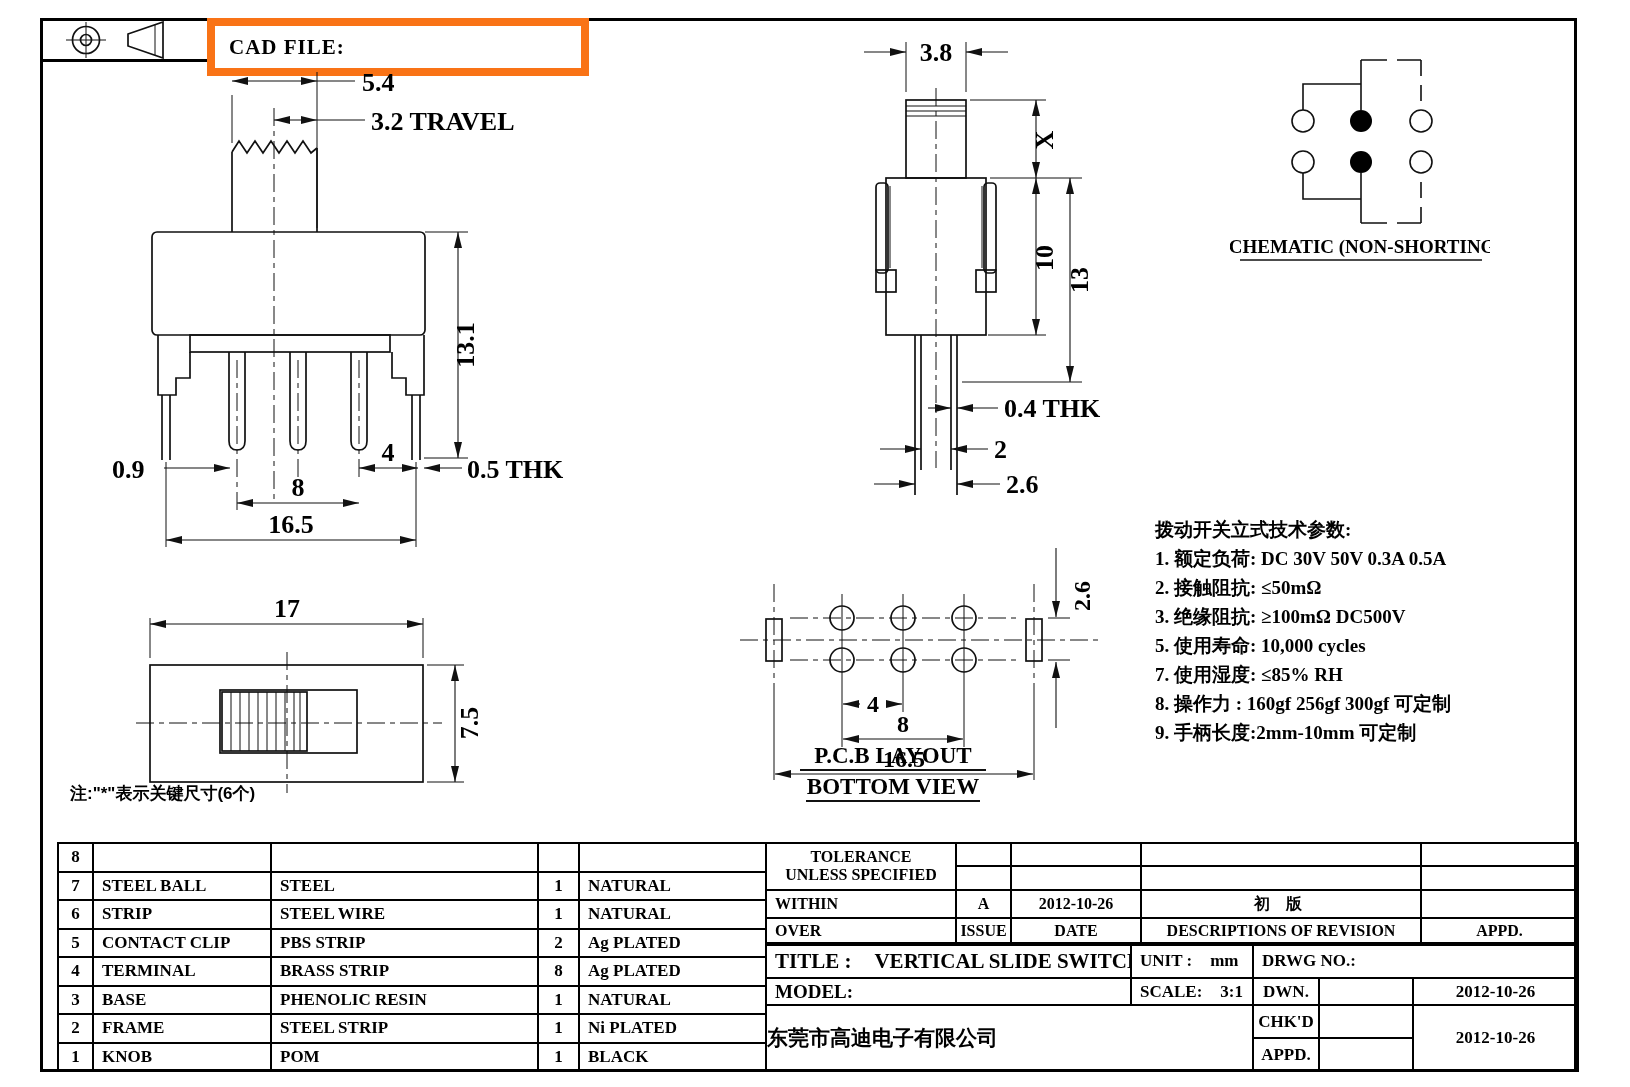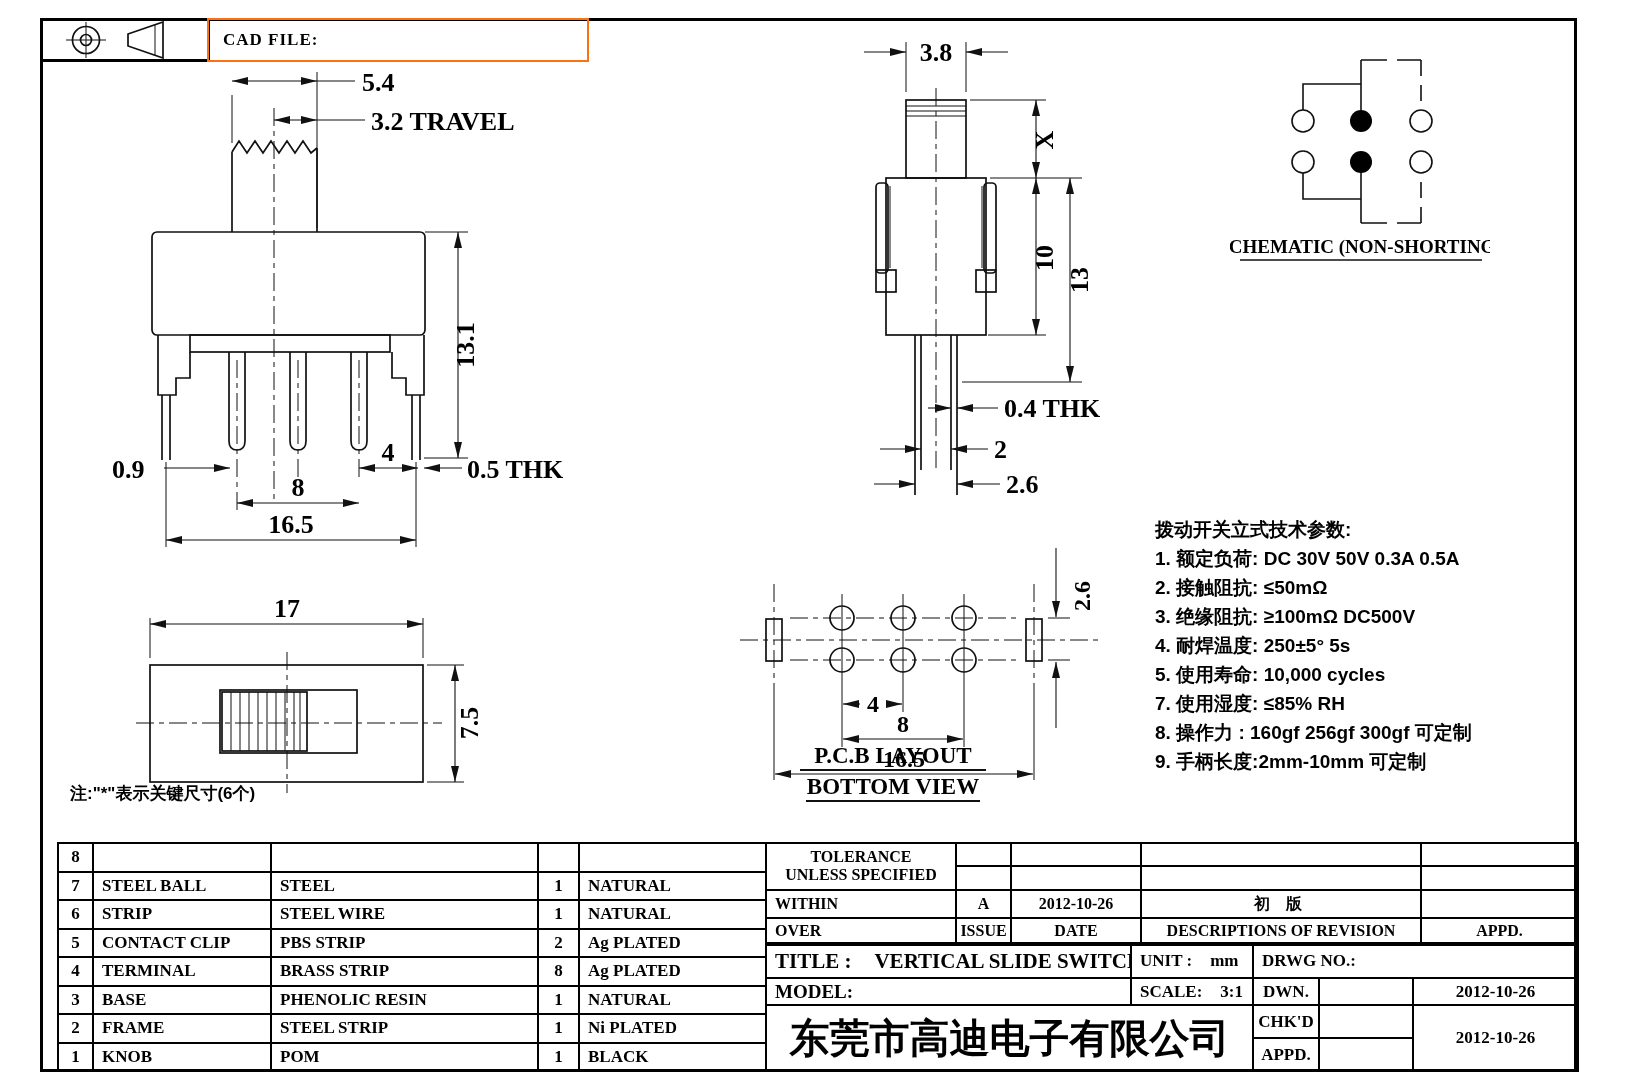--- a/index.html
+++ b/index.html
@@ -3,49 +3,49 @@
 <meta charset="utf-8">
 <style>
   html,body{margin:0;padding:0;background:#fff;}
   #sheet{position:relative;width:1630px;height:1087px;background:#fff;
          font-family:"Liberation Serif",serif;color:#000;overflow:hidden;}
   #border{position:absolute;left:40px;top:18px;width:1531px;height:1048px;
           border:3px solid #000;}
   .abs{position:absolute;}
   
   #hdr-sym{position:absolute;left:40px;top:18px;width:170px;height:44px;border:3px solid #000;box-sizing:border-box;}
-  #hdr-cad{position:absolute;left:207px;top:18px;width:382px;height:44px;border:2px solid #f97316;box-sizing:border-box;
-           font-weight:bold;font-size:17px;letter-spacing:1px;display:flex;align-items:center;padding-left:14px;}
+  #hdr-cad{position:absolute;left:207px;top:18px;width:382px;height:58px;border:8px solid #f97316;box-sizing:border-box;
+           font-weight:bold;font-size:21px;letter-spacing:1px;display:flex;align-items:center;padding-left:14px;}
   
   .ol{stroke:#111;stroke-width:1.7;fill:none;}
   .xl{stroke:#111;stroke-width:1;fill:none;}
   .dl{stroke:#111;stroke-width:1.1;fill:none;}
   .cl{stroke:#111;stroke-width:1;fill:none;stroke-dasharray:18 5 5 5;}
   .dsh{stroke:#111;stroke-width:1.6;fill:none;}
   text.dim{font-family:"Liberation Serif",serif;font-weight:bold;font-size:26px;fill:#000;}
   text.dim2{font-family:"Liberation Serif",serif;font-weight:bold;font-size:24px;fill:#000;}
   text.lbl{font-family:"Liberation Serif",serif;font-weight:bold;font-size:23px;fill:#000;}
   text.sch{font-family:"Liberation Serif",serif;font-weight:bold;font-size:19px;fill:#000;}
   
   #params{position:absolute;left:1155px;top:515px;width:430px;
-          font-family:Liberation Sans, sans-serif;font-weight:700;font-size:19px;line-height:29px;}
+          font-family:Liberation Serif, serif;font-weight:700;font-size:19px;line-height:29px;}
   
   #note{position:absolute;left:70px;top:782px;font-weight:700;font-size:17px;
         font-family:"Liberation Sans",sans-serif;}
   
   table{border-collapse:collapse;table-layout:fixed;}
   td{border:2px solid #000;padding:0 0 0 8px;font-family:"Liberation Serif",serif;
      font-weight:bold;font-size:17px;white-space:nowrap;overflow:hidden;}
   td.c{text-align:center;padding:0;}
   #parts-table{position:absolute;left:57px;top:842px;width:708px;height:230px;}
   #rev-table{position:absolute;left:765px;top:842px;width:812px;height:102px;}
   #title-table{position:absolute;left:765px;top:944px;width:812px;height:128px;}
   #rev-table td{font-size:16px;border-radius:23px;}
   .tol{text-align:center;line-height:18px;padding:0;}
-  .company{font-family:Liberation Mono, monospace;font-weight:900;font-size:40px;text-align:center;padding:0;}
+  .company{font-family:Liberation Mono, monospace;font-weight:900;font-size:21px;padding:0;}
   .revdesc{font-size:19px;letter-spacing:6px;text-align:center;padding:0;margin-top:24px;}
   .tlabel{margin-right:23px;}
   .slabel{margin-right:18px;}
 </style>
 </head>
 <body>
 
 <div id="sheet">
   <div id="border"></div>
 
@@ -282,21 +282,20 @@
     <line x1="800" y1="770" x2="986" y2="770" stroke="#111" stroke-width="1.8"></line>
     <text x="893" y="794" text-anchor="middle" class="lbl">BOTTOM VIEW</text>
     <line x1="806" y1="801" x2="980" y2="801" stroke="#111" stroke-width="1.8"></line>
   </svg>
 
   <div id="params">
     <div>拨动开关立式技术参数:</div>
     <div>1.  额定负荷: DC 30V    50V    0.3A    0.5A</div>
     <div>2.  接触阻抗:  ≤50mΩ</div>
     <div>3.  绝缘阻抗:  ≥100mΩ   DC500V</div>
-    <div>4.  耐焊温度: 250±5°  5s</div>
     <div>5.  使用寿命: 10,000 cycles</div>
     <div>7.  使用湿度:  ≤85% RH</div>
     <div>8.  操作力 : 160gf    256gf    300gf  可定制</div>
     <div>9.  手柄长度:2mm-10mm  可定制</div>
   </div>
 
   <table id="parts-table">
     <colgroup>
         <col style="width:35px">
         <col style="width:178px">

